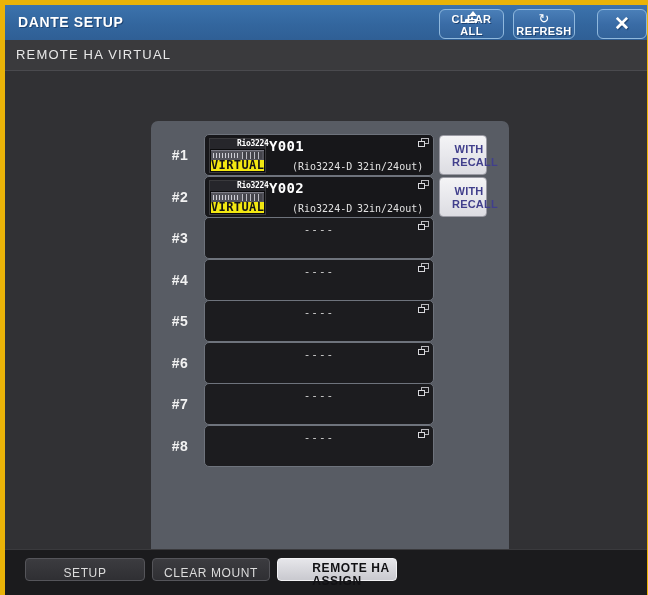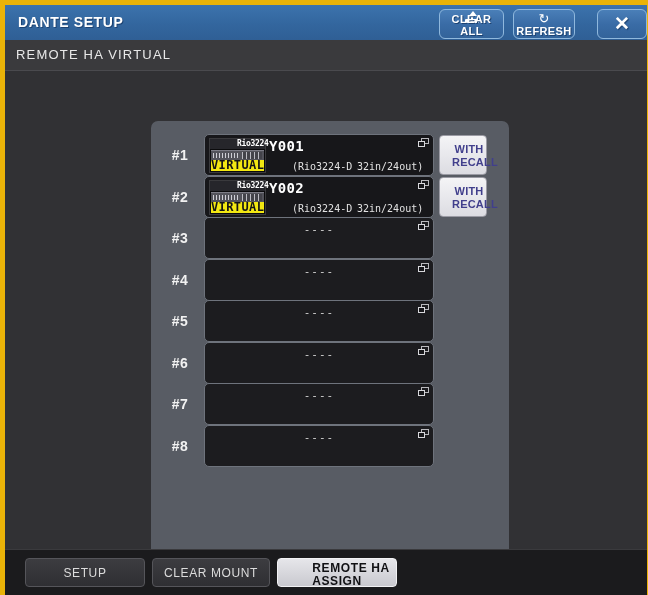--- a/index.html
+++ b/index.html
@@ -349,21 +349,21 @@
     left: 0;
     top: 544px;
     width: 642px;
     height: 45px;
     background: #1b1b1d;
     border-top: 1px solid #3a3a3d;
   }
   .tab {
     position: absolute;
     top: 8px;
-    height: 29px;
+    height: 23px;
     box-sizing: border-box;
     border-radius: 4px;
     text-align: center;
     cursor: pointer;
     font-size: 12px;
     letter-spacing: 0.6px;
   }
   .tab.inactive {
     background: linear-gradient(180deg, #3c3c40 0%, #2f2f33 100%);
     border: 1px solid #55555a;

